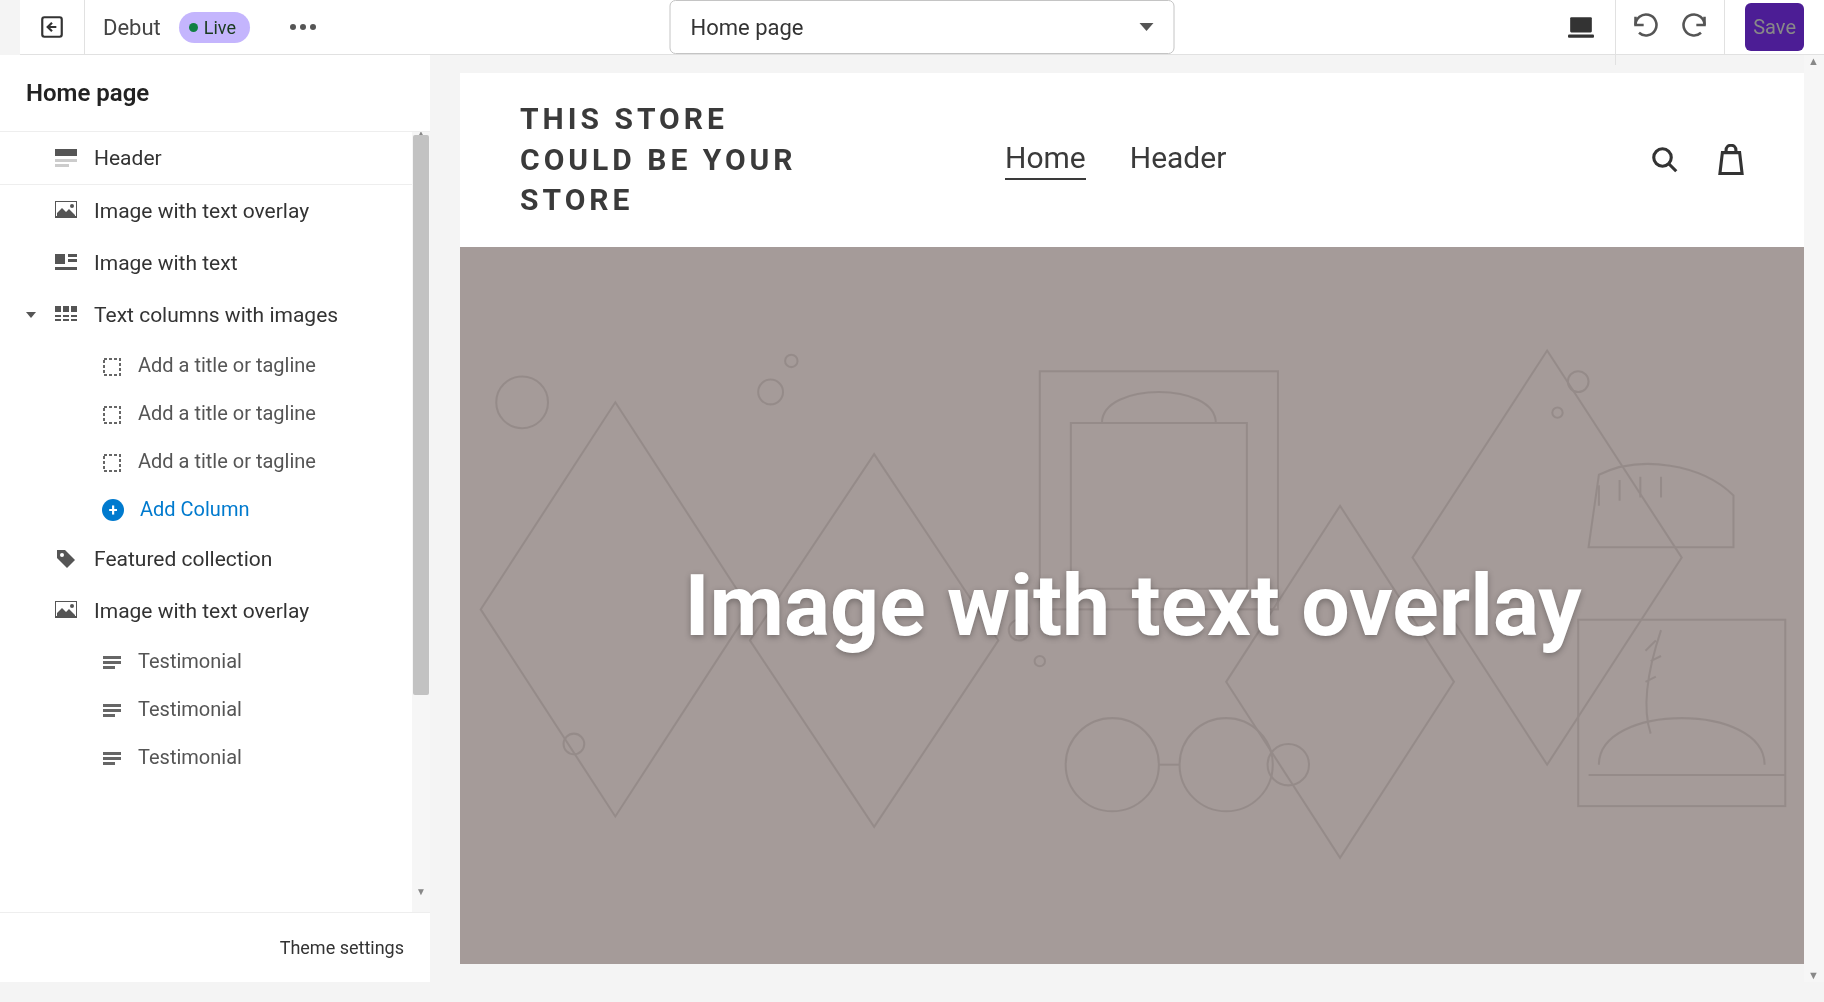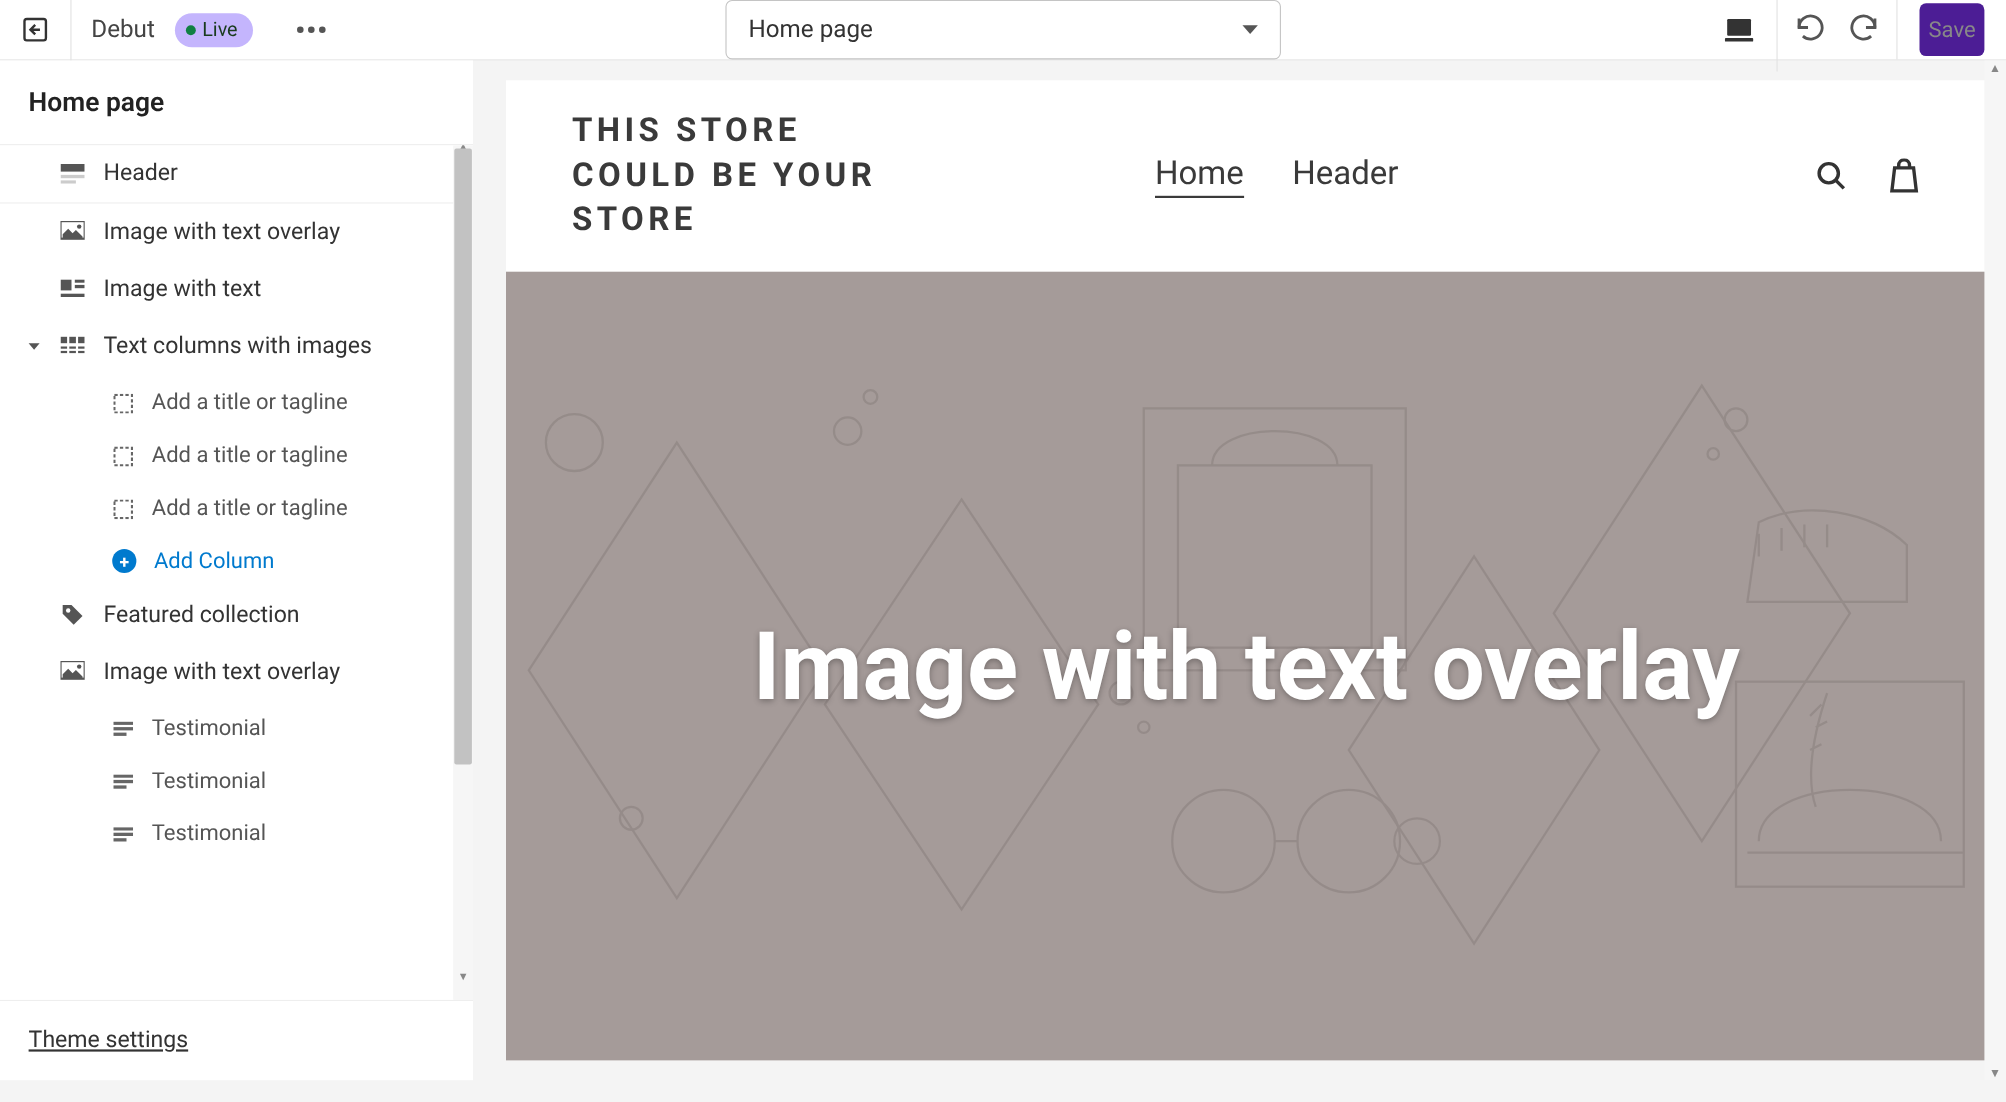--- a/index.html
+++ b/index.html
@@ -1,20 +1,20 @@
 <!DOCTYPE html>
 <html><head>
 <meta charset="utf-8">
 <style>
 * { margin: 0; padding: 0; box-sizing: border-box; font-family: -apple-system, BlinkMacSystemFont, "Segoe UI", Roboto, Helvetica, Arial, sans-serif; }
 
 body { width: 1824px; height: 1002px; overflow: hidden; background: #f4f4f4; }
 
 
-.topbar { height: 55px; background: #fff; border-bottom: 1px solid #e1e1e1; display: flex; align-items: center; position: relative; }
+.topbar { height: 55px; background: #fff; border-bottom: 1px solid #e1e1e1; display: flex; align-items: center; position: relative; margin-left: 20px; }
 .topbar-left { display: flex; align-items: center; height: 100%; }
 .back-btn { width: 65px; height: 75px; display: flex; align-items: center; justify-content: center; border-right: 1px solid #e1e1e1; cursor: pointer; }
 .theme-name { padding: 0 18px; font-size: 22px; color: #444; }
 .live-badge { background: #c4b5fd; color: #1a3b1e; padding: 5px 14px 5px 10px; border-radius: 20px; font-size: 18px; display: flex; align-items: center; gap: 6px; }
 .live-dot { width: 9px; height: 9px; background: #108043; border-radius: 50%; }
 .more-btn { margin-left: 40px; cursor: pointer; display: flex; gap: 4px; }
 .more-btn span { width: 6px; height: 6px; background: #555; border-radius: 50%; }
 
 .page-select { position: absolute; left: 50%; transform: translateX(-50%); width: 505px; height: 54px; border: 1px solid #c4c4c4; border-radius: 6px; display: flex; align-items: center; padding: 0 20px; cursor: pointer; background: #fff; }
 .page-select-label { font-size: 22px; color: #333; flex: 1; }
@@ -43,30 +43,30 @@
 .section-icon { width: 24px; height: 24px; display: flex; align-items: center; justify-content: center; flex-shrink: 0; }
 .caret { width: 14px; display: flex; align-items: center; justify-content: center; flex-shrink: 0; }
 .caret-tri { width: 0; height: 0; border-left: 5px solid transparent; border-right: 5px solid transparent; border-top: 6px solid #555; }
 .no-caret { width: 14px; flex-shrink: 0; visibility: hidden; }
 
 .block-row { display: flex; align-items: flex-end; padding: 12px 24px 12px 62px; gap: 16px; cursor: pointer; font-size: 20px; color: #555; margin-left: 40px; }
 .block-row.add { color: #007ace; }
 .block-icon { width: 20px; height: 20px; display: flex; align-items: center; justify-content: center; flex-shrink: 0; }
 .add-circle { width: 22px; height: 22px; background: #007ace; border-radius: 50%; display: flex; align-items: center; justify-content: center; color: #fff; font-weight: bold; font-size: 16px; }
 
-.sidebar-footer { padding: 24px 26px; border-top: 1px solid #eee; font-size: 21px; color: #333; cursor: pointer; display: flex; align-items: center; justify-content: flex-start; text-decoration: underline; }
+.sidebar-footer { padding: 24px 26px; border-top: 1px solid #eee; font-size: 18px; color: #333; cursor: pointer; display: flex; align-items: center; justify-content: flex-end; }
 
 
 .preview-container { flex: 1; padding: 18px 18px 18px 30px; position: relative; }
 .preview-scroll-indicator { position: absolute; right: 0; top: 0; width: 20px; height: 100%; background: #f6f6f6; }
 .preview-scroll-arrow-top { position: absolute; right: 5px; top: 0; font-size: 11px; color: #888; }
 .preview-scroll-arrow-bot { position: absolute; right: 5px; bottom: 0; font-size: 11px; color: #888; }
 .preview-frame { width: 100%; height: 100%; background: #fff; display: flex; flex-direction: column; margin-right: 20px; }
 
-.store-header { display: flex; align-items: center; padding: 26px 60px; gap: 110px; }
+.store-header { display: flex; align-items: center; padding: 26px 60px; gap: 65px; }
 .store-title-box { max-width: 320px; }
 .store-title { font-size: 30px; font-weight: 700; letter-spacing: 4px; color: #3a3a3a; line-height: 1.35; text-transform: uppercase; }
 .store-nav { display: flex; gap: 44px; margin-left: 100px; }
 .nav-link { font-size: 30px; color: #3a3a3a; cursor: pointer; }
 .nav-link.active { border-bottom: 2px solid #3a3a3a; padding-bottom: 3px; }
 .store-actions { margin-left: auto; display: flex; gap: 36px; align-items: center; }
 
 .hero { flex: 1; background: #a59b99; position: relative; overflow: hidden; display: flex; flex-direction: column; align-items: center; justify-content: center; }
 .hero-art { position: absolute; inset: 0; opacity: 0.35; }
 .hero-title { font-size: 86px; font-weight: 700; color: #fff; text-shadow: 0 2px 6px rgba(0,0,0,0.3); z-index: 2; }

